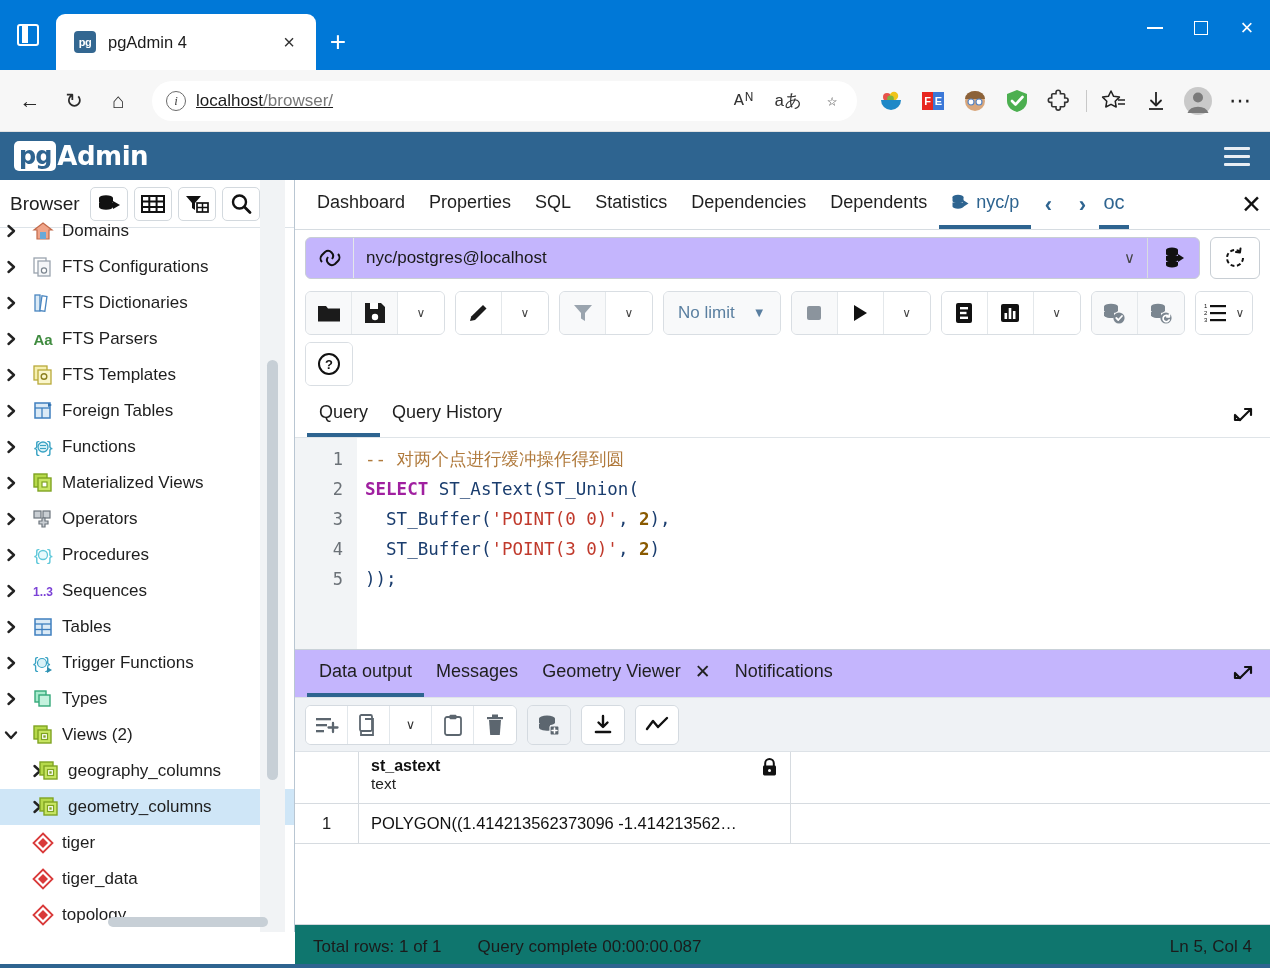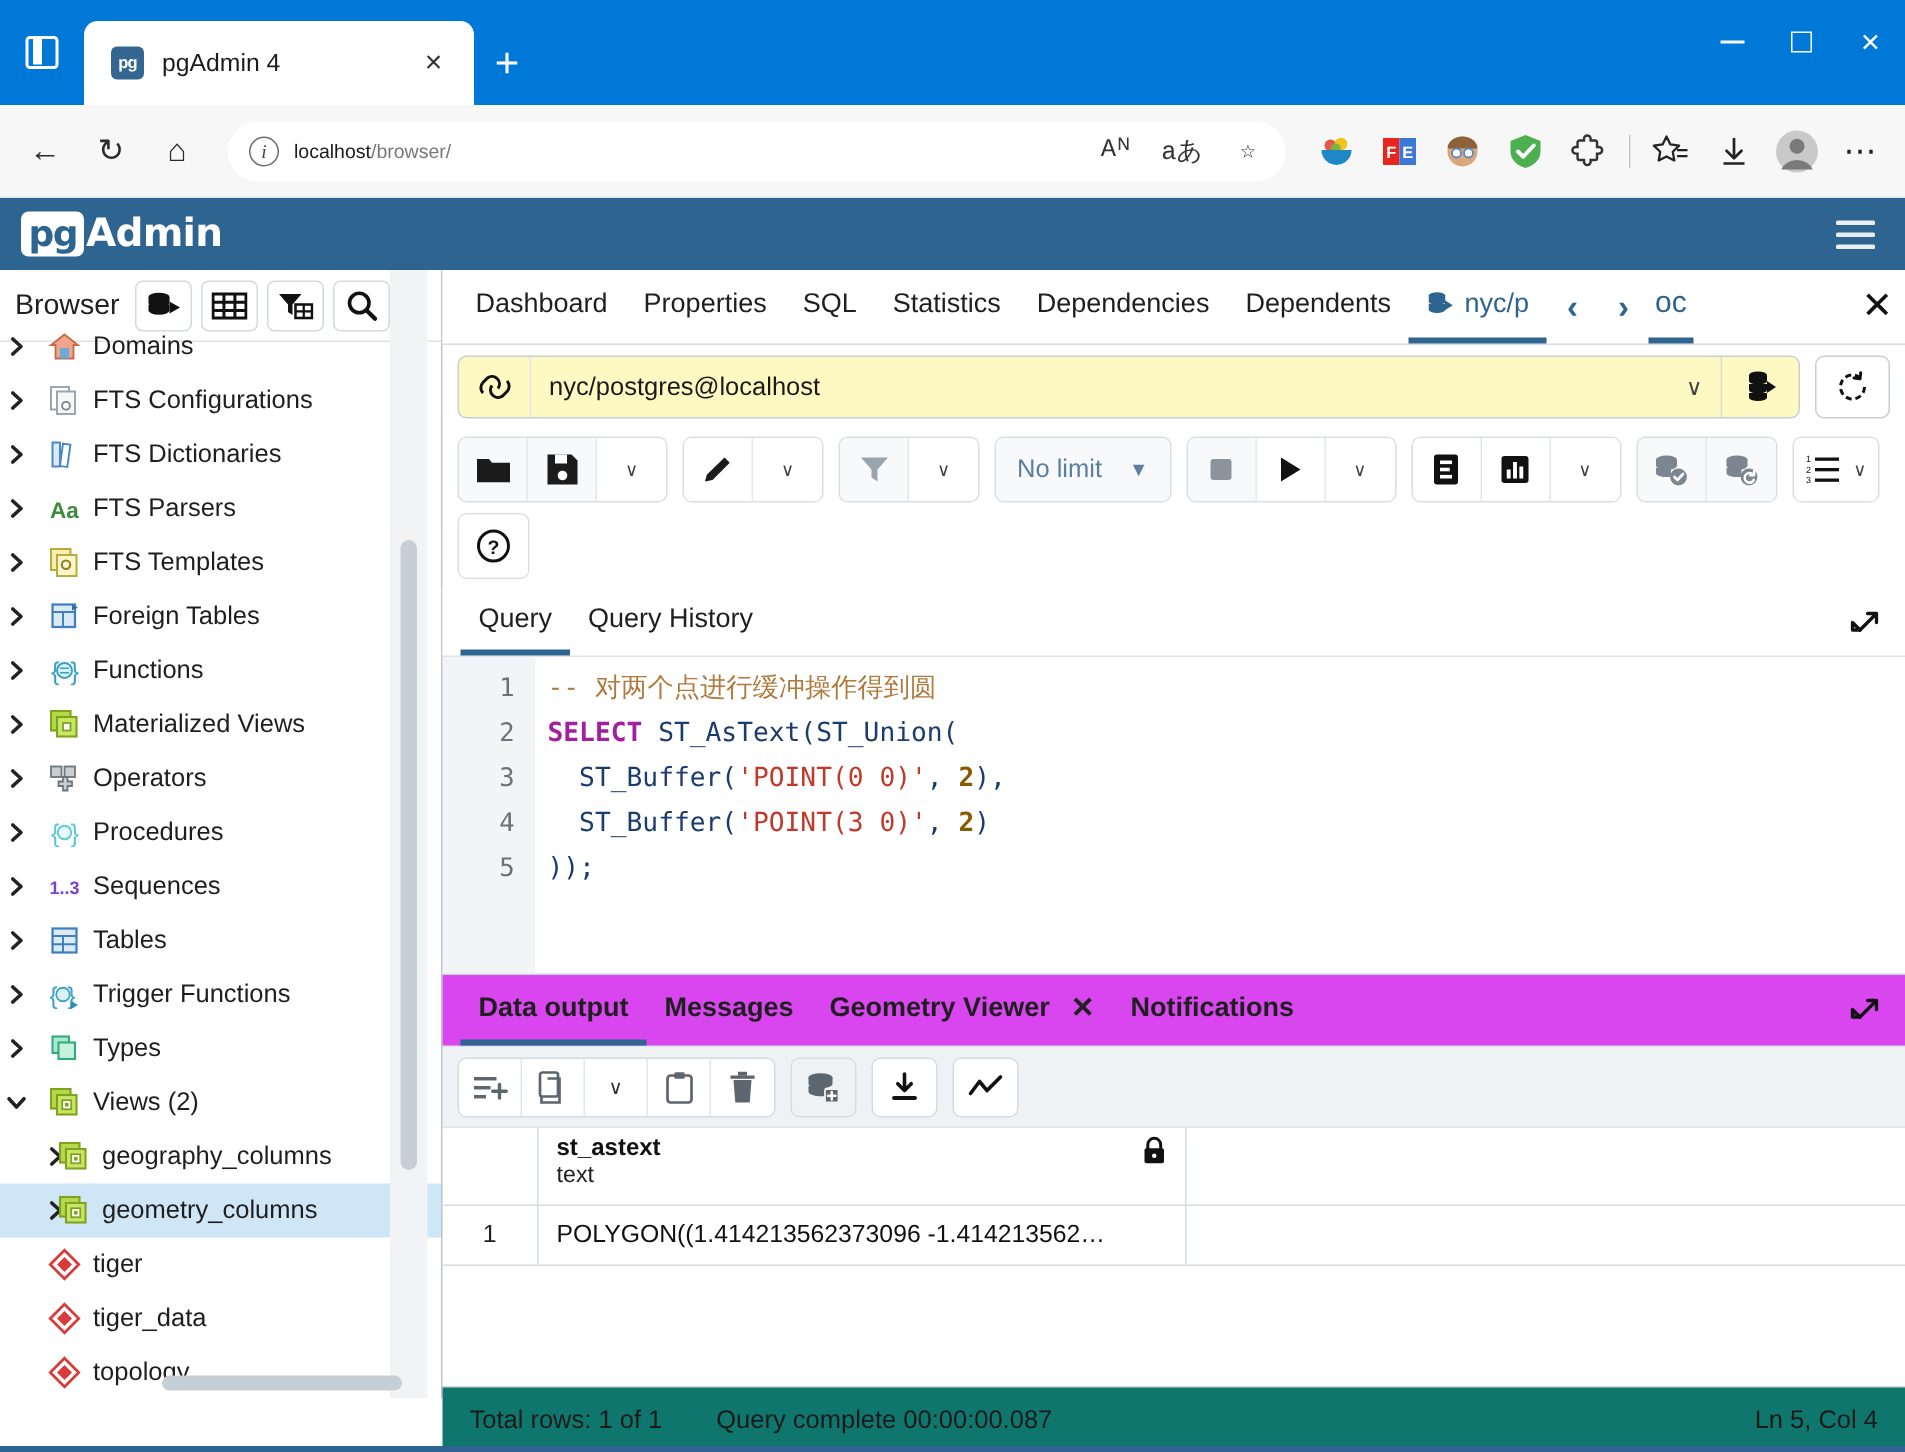--- a/index.html
+++ b/index.html
@@ -74,21 +74,21 @@
     flex: 1; height: 40px; background: #fff; border-radius: 20px;
     display: flex; align-items: center; padding: 0 8px 0 14px; gap: 10px;
     margin: 0 10px; min-width: 0;
   }
   .info-circle {
     width: 20px; height: 20px; border: 1.6px solid #6b6b6b; border-radius: 50%;
     color: #444; font-size: 13px; font-style: italic;
     display: flex; align-items: center; justify-content: center;
     font-family: "Liberation Serif", serif; flex: none;
   }
-  .url-text { flex: 1; font-size: 13px; color: #1b1b1b; white-space: nowrap; }
+  .url-text { flex: 1; font-size: 17px; color: #1b1b1b; white-space: nowrap; text-decoration: underline; }
   .url-text .dim { color: #787878; }
   .url-act {
     width: 34px; height: 32px; display: flex; align-items: center;
     justify-content: center; font-size: 17px; color: #333; flex: none; font-family: Liberation Mono, monospace;
   }
   .ext-strip { display: flex; align-items: center; gap: 2px; flex: none; }
   .ext-btn {
     width: 40px; height: 40px; display: flex; align-items: center;
     justify-content: center; border-radius: 5px;
   }
@@ -182,21 +182,21 @@
     font-weight: 300; line-height: 1;
   }
 
   
   .connbar {
     height: 56px; display: flex; align-items: center; gap: 10px;
     padding: 0 10px; background: #fff;
   }
   .conn-group {
     flex: 1; height: 42px; border: 1px solid #c8ced4; border-radius: 6px;
-    display: flex; align-items: stretch; overflow: hidden; background: #fef9c3;
+    display: flex; align-items: stretch; overflow: hidden; background: #c4b5fd;
   }
   .conn-ico {
     width: 48px; display: flex; align-items: center; justify-content: center;
     border-right: 1px solid #e3e7ea;
   }
   .conn-sel {
     flex: 1; display: flex; align-items: center; justify-content: space-between;
     padding: 0 12px; font-size: 17px; color: #1a1a1a;
   }
   .conn-sel .caret { font-size: 15px; color: #444; }
@@ -262,21 +262,21 @@
   .code div { height: 30px; line-height: 30px; white-space: pre; }
   .c-comment { color: #b07a3c; }
   .c-kw { color: #a020a0; font-weight: bold; }
   .c-str { color: #c0392b; }
   .c-num { color: #8a5a00; font-weight: bold; }
   .c-plain { color: #1a3d6e; }
 
   
   .otabs {
     height: 48px; display: flex; align-items: stretch; padding-left: 12px;
-    border-bottom: 1px solid #dfe4e8; background: #d946ef; position: relative; font-weight: bold;
+    border-bottom: 1px solid #dfe4e8; background: #c4b5fd; position: relative;
   }
   .otb {
     display: flex; align-items: center; padding: 0 12px; font-size: 18px;
     color: #1f1f1f; border-bottom: 4px solid transparent; gap: 14px;
   }
   .otb.active { border-bottom-color: #2E6490; }
   .otb .x { font-size: 19px; color: #222; }
   .out-toolbar {
     height: 54px; display: flex; align-items: center; gap: 10px;
     padding: 0 10px; background: #eff2f5; border-bottom: 1px solid #dde2e7;

